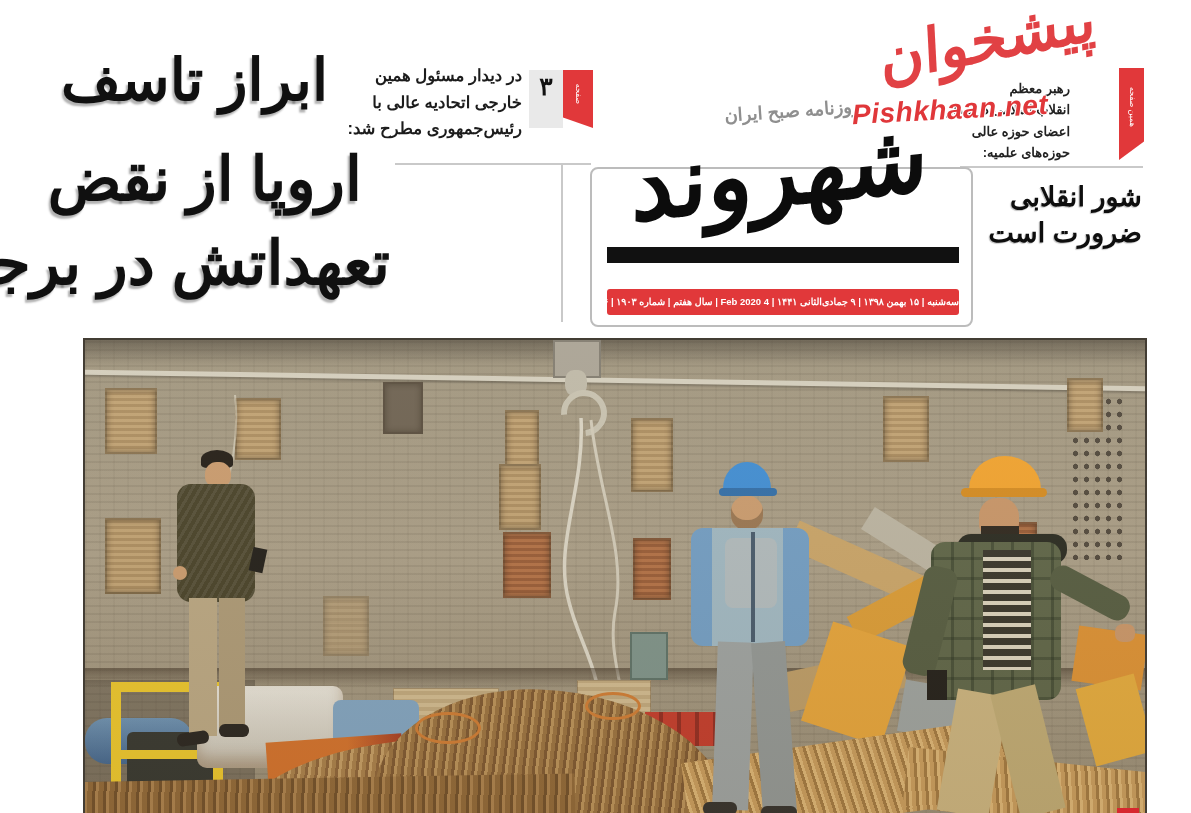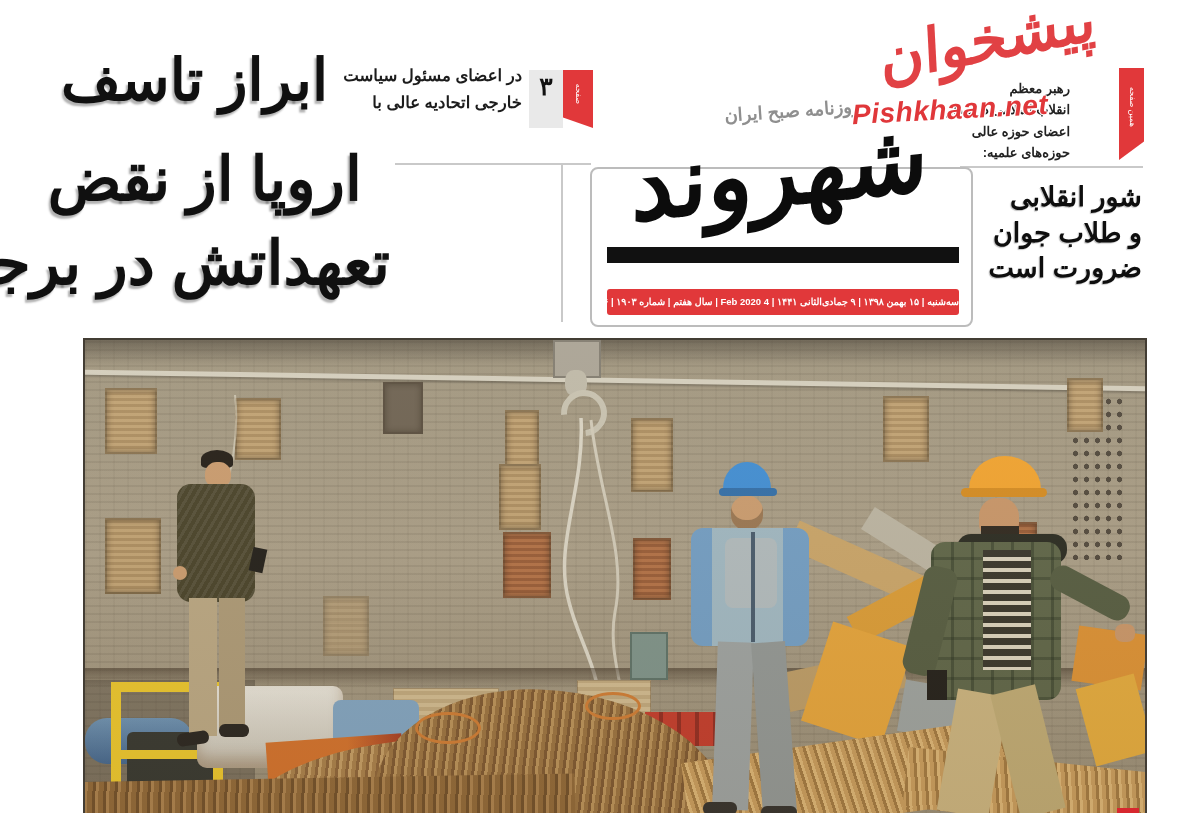--- a/index.html
+++ b/index.html
@@ -99,22 +99,23 @@
 </head>
 <body>
 
 <div class="page">
 
   <div class="lead-line lead-l1">ابراز تاسف</div>
   <div class="lead-line lead-l2">اروپا از نقض</div>
   <div class="lead-line lead-l3">تعهداتش در برجام</div>
 
   <div class="lead-kicker">
-    <div>در اعضای مسئول سیاست</div>
+    <div>در دیدار مسئول همین</div>
     <div>خارجی اتحادیه عالی با</div>
+    <div>رئیس‌جمهوری مطرح شد:</div>
   </div>
 
   <div class="pagenum-box">
     <div class="pagenum">۳</div>
   </div>
   <div class="ribbon ribbon-left">
     <span class="vtext">صفحه</span>
   </div>
 
   <div class="rule" style="left:395px;top:163px;width:196px;height:2px;"></div>
@@ -132,21 +133,20 @@
     <span class="vtext">همین صفحه</span>
   </div>
   <div class="right-kicker">
     <div>رهبر معظم</div>
     <div>انقلاب اسلامی در دیدار</div>
     <div>اعضای حوزه عالی</div>
     <div>حوزه‌های علمیه:</div>
   </div>
   <div class="right-headline">
     <div>شور انقلابی</div>
-    <div>و طلاب جوان</div>
     <div>ضرورت است</div>
   </div>
 
   <div class="wm wm-callig">پیشخوان</div>
   <div class="wm wm-url">Pishkhaan.net</div>
 
   <div class="photo">
     <div class="pipe"></div>
     <div class="vents"></div>
 

